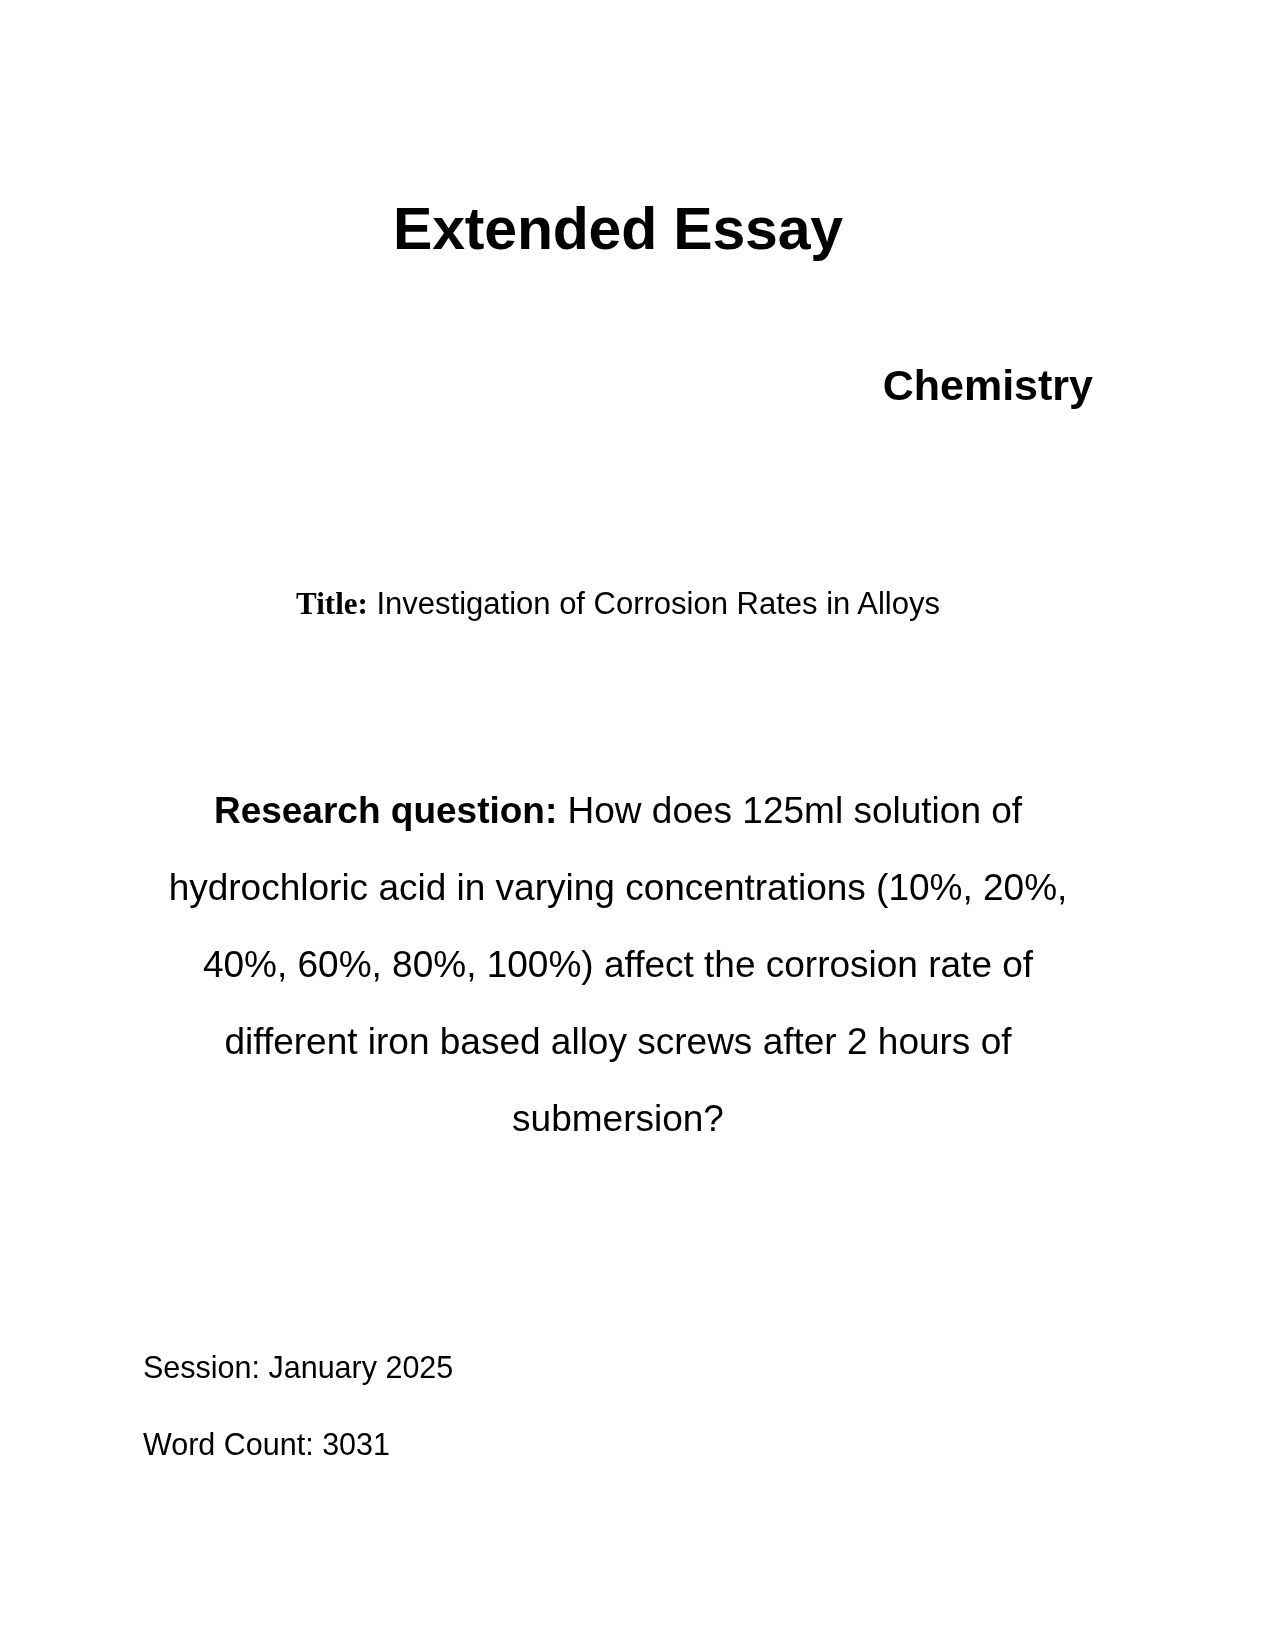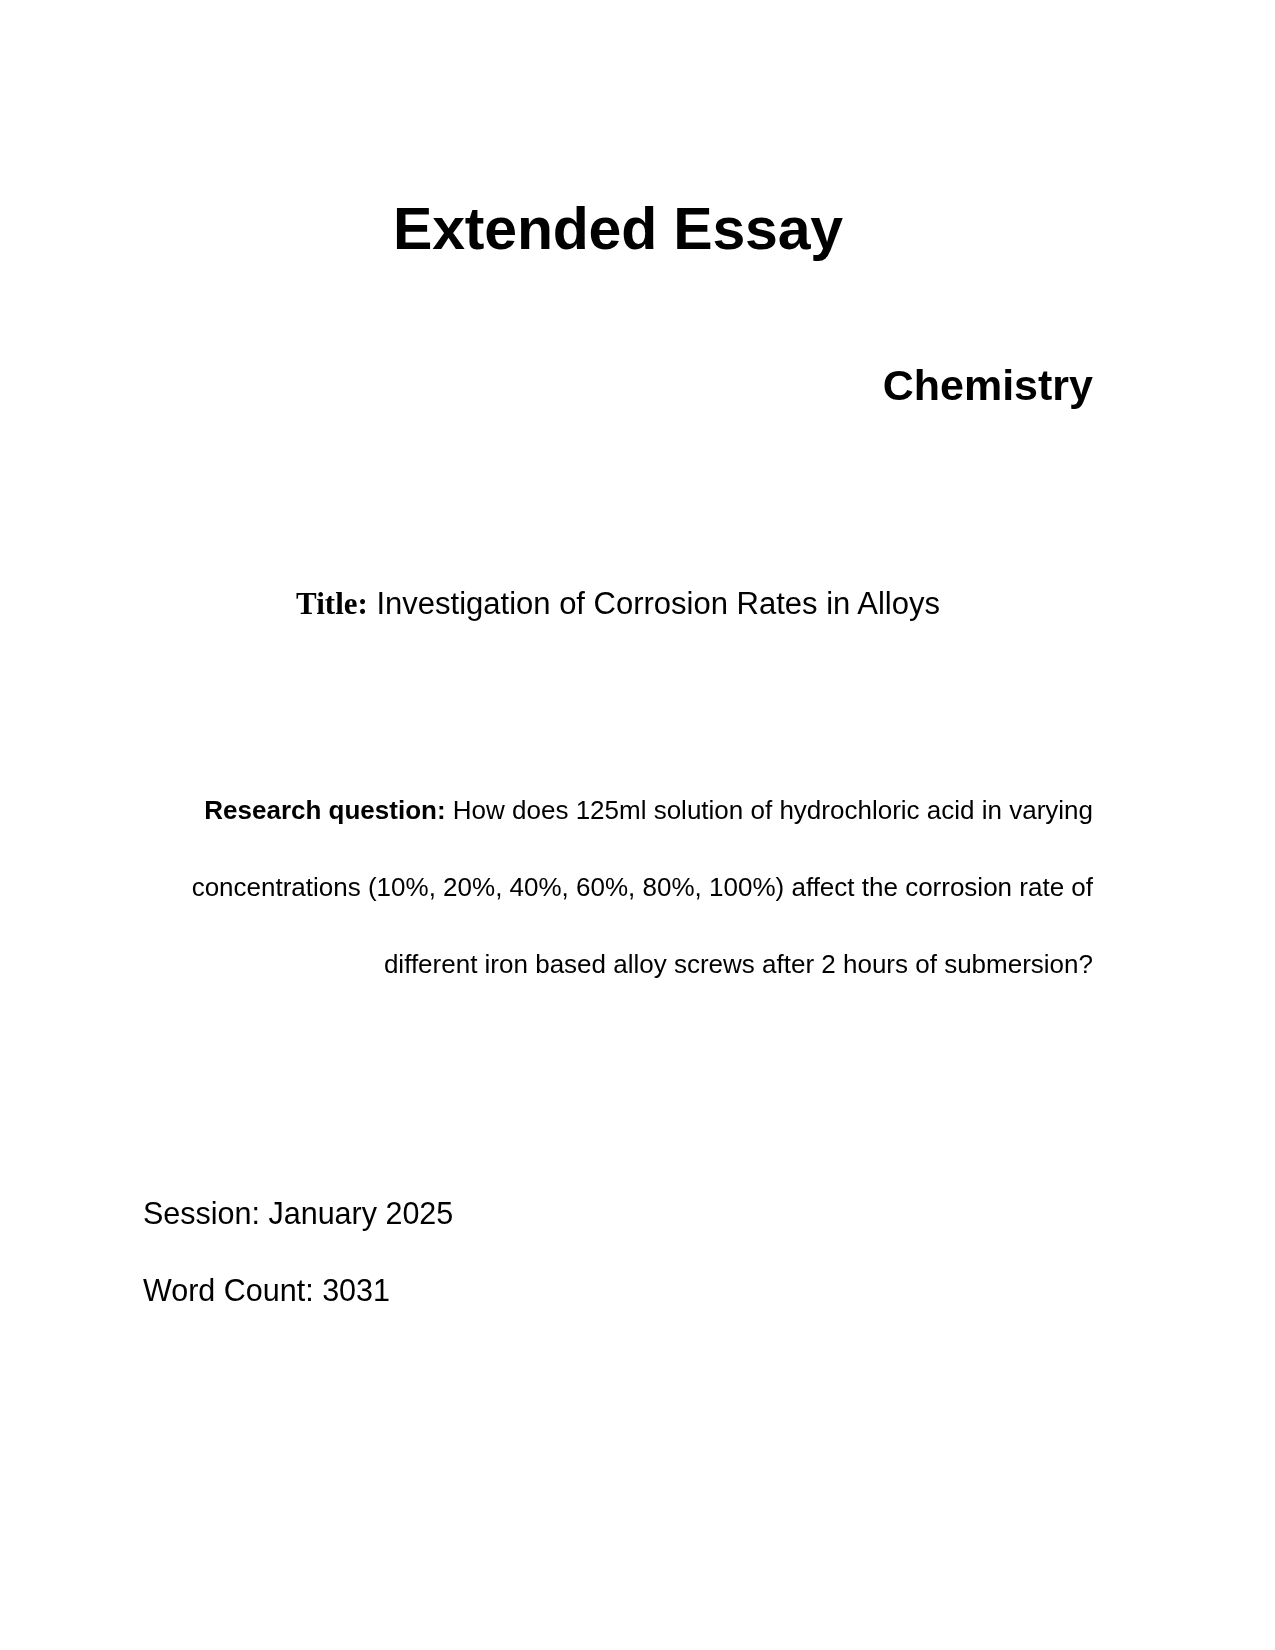--- a/index.html
+++ b/index.html
@@ -54,22 +54,22 @@
     text-align: center;
     font-size: 31px;
     line-height: 1.0;
     padding-top: 150px;
     white-space: nowrap;
   }
   .title-line .lbl { font-weight: bold; font-family: Liberation Serif, serif; }
 
   
   .rq-block {
-    text-align: right;
-    font-size: 26px;
+    text-align: center;
+    font-size: 37px;
     line-height: 77px;
     padding-top: 122px;
     max-width: 950px;
     margin: 0 auto;
   }
   .rq-block .lbl { font-weight: bold; }
 
   
   .meta-block {
     padding-top: 172px;

